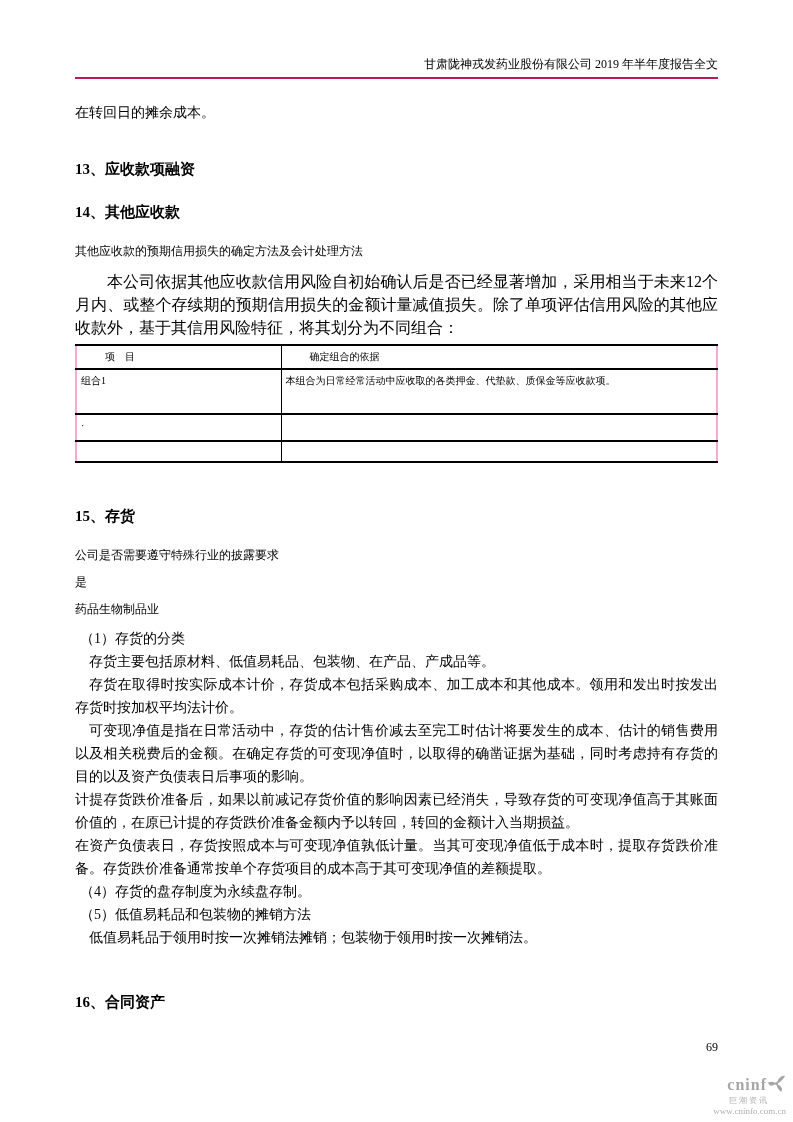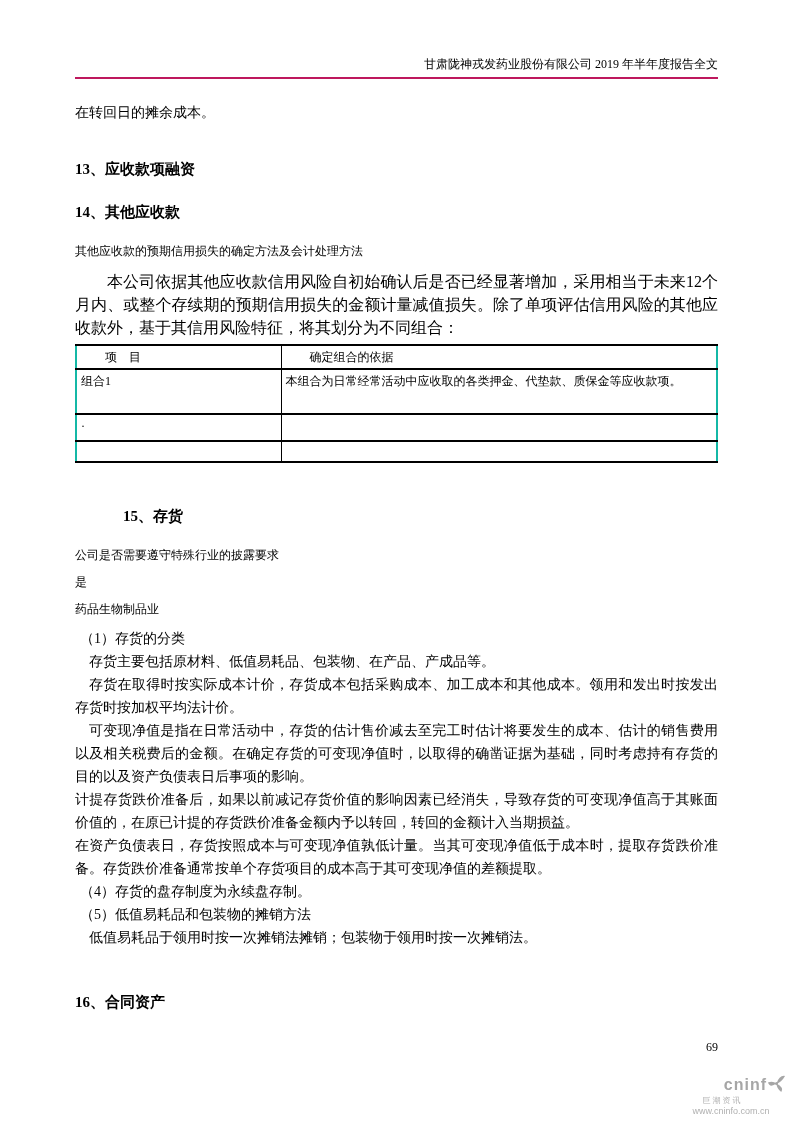--- a/index.html
+++ b/index.html
@@ -30,21 +30,21 @@
     font-size: 14px;
     line-height: 23px;
   }
   .section-heading {
     font-size: 15px;
     font-weight: bold;
     margin-top: 30px;
   }
   .h13 { margin-top: 36px; }
   .h14 { margin-top: 24px; }
-  .h15 { margin-top: 44px; margin-left: 48px; }
+  .h15 { margin-top: 44px; }
   .h16 { margin-top: 44px; }
   .small-note {
     font-size: 12px;
     margin-top: 22px;
     line-height: 14px;
   }
   .small-line {
     font-size: 12px;
     margin-top: 13px;
     line-height: 14px;
@@ -53,22 +53,22 @@
     margin-top: 12px;
     font-size: 16px;
     line-height: 23px;
     text-align: justify;
     text-indent: 2em;
   }
   table.combo-table {
     width: 100%;
     border-collapse: collapse;
     margin-top: 5px;
-    font-size: 12px;
-    border: 2px solid #14b8a6;
+    font-size: 10px;
+    border: 2px solid #f9a8d4;
   }
   table.combo-table td {
     border: 1px solid #000;
     border-top-width: 2px;
     border-bottom-width: 2px;
     vertical-align: top;
     padding: 0 4px;
     line-height: 22px;
   }
   td.col-item { width: 205px; }
@@ -89,23 +89,23 @@
     position: absolute;
     top: 1040px;
     right: 75px;
     font-size: 12px;
   }
   .cninfo-logo {
     position: absolute;
     top: 1074px;
     right: 7px;
     width: 110px;
-    font-family: Liberation Sans, sans-serif;
+    font-family: Liberation Serif, serif;
     color: #aaaaaa;
-    text-align: center;
+    text-align: right;
     line-height: 1;
   }
   .logo-row {
     display: flex;
     align-items: center;
     justify-content: flex-end;
   }
   .logo-word {
     font-weight: bold;
     font-size: 16px;

